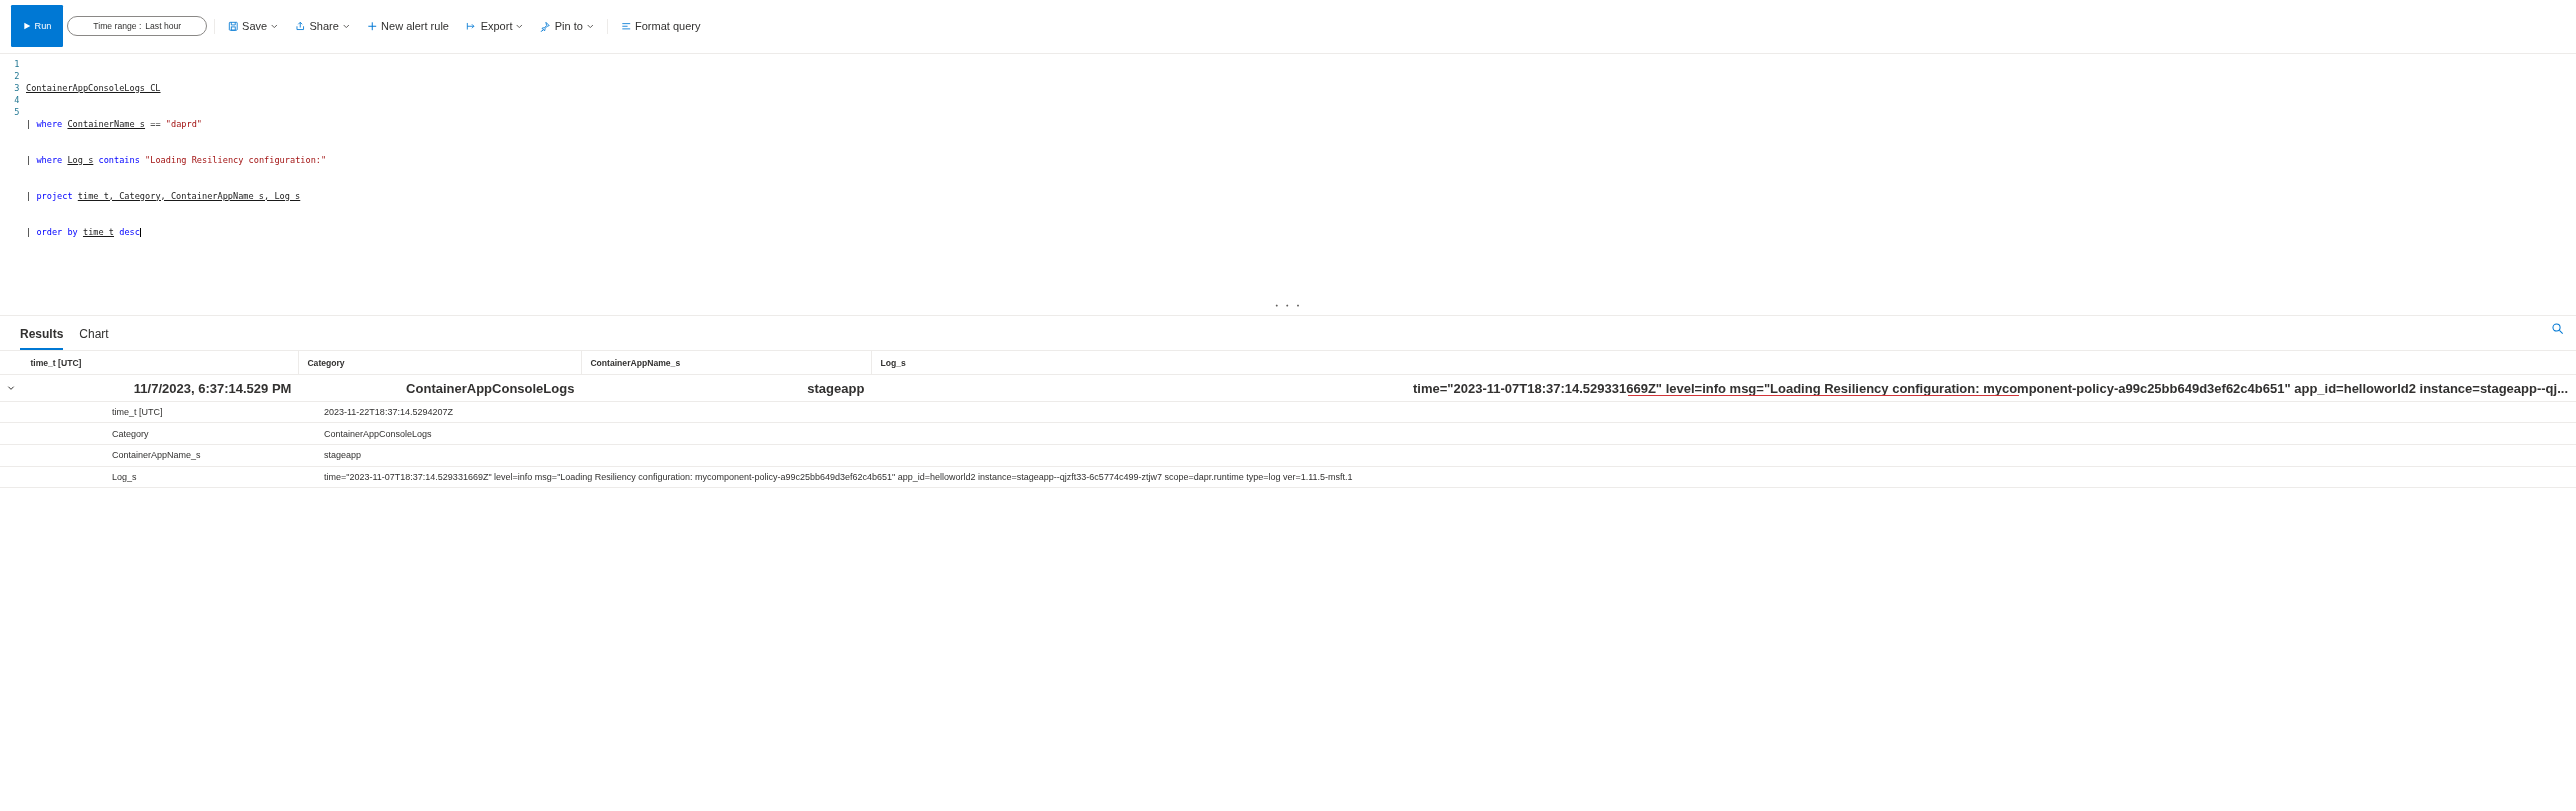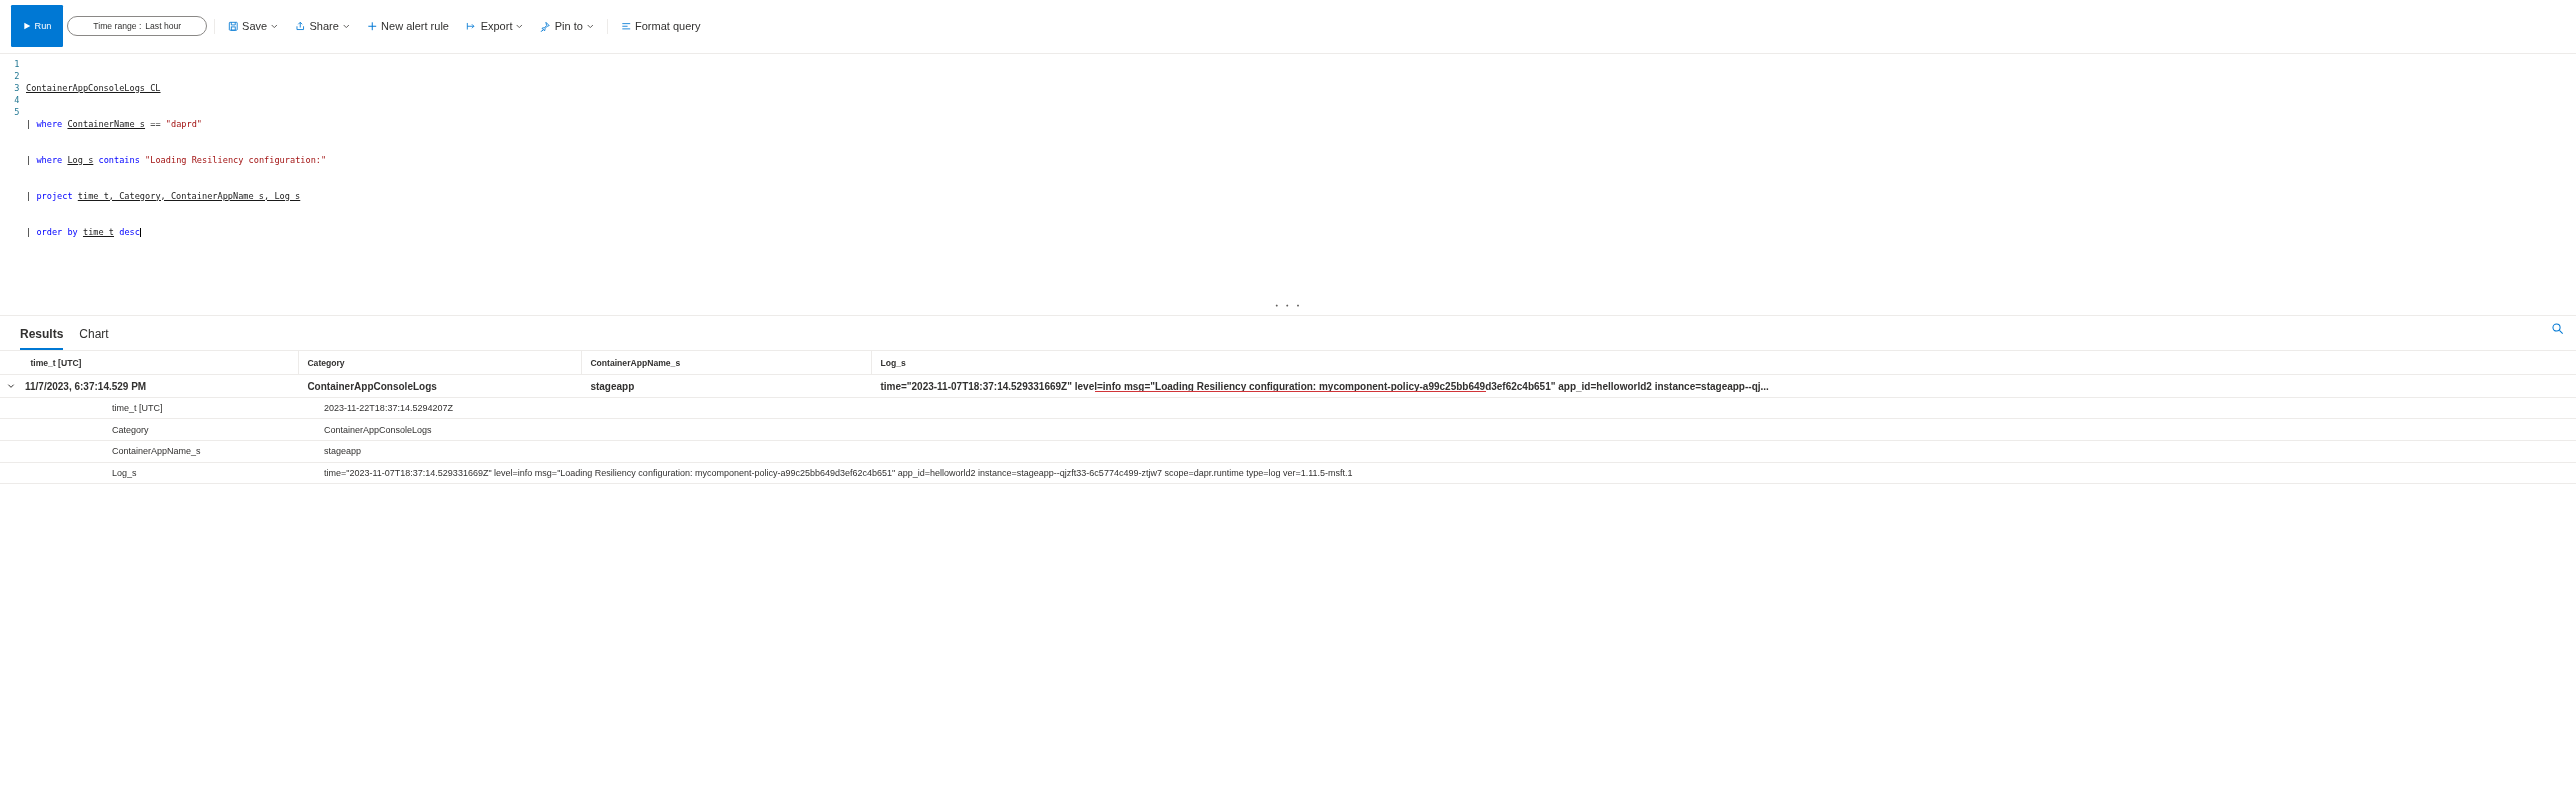--- a/index.html
+++ b/index.html
@@ -38,21 +38,21 @@
   
   .results { width: 100%; }
   .hdr-row { display: flex; border-bottom: 0.7px solid #edebe9; background: #fff; font-weight: 600; font-size: 8.6px; color: #323130; }
   .hdr-cell { padding: 6.6px 8px; border-right: 0.7px solid #edebe9; }
   .col-expand { width: 22.4px; flex: 0 0 22.4px; border-right: none; }
   .col-time { width: 277px; flex: 0 0 277px; }
   .col-cat { width: 283px; flex: 0 0 283px; }
   .col-app { width: 290px; flex: 0 0 290px; }
   .col-log { flex: 1; border-right: none; }
   
-  .data-row { display: flex; border-bottom: 0.7px solid #edebe9; font-size: 10px; }
+  .data-row { display: flex; border-bottom: 0.7px solid #edebe9; font-size: 13px; text-align: right; }
   .data-row.main { font-weight: 600; }
   .cell { padding: 5.3px 8px; overflow: hidden; text-overflow: ellipsis; white-space: nowrap; }
   .expand-cell { width: 22.4px; flex: 0 0 22.4px; display:flex; align-items:center; justify-content:center; }
   .expand-cell svg { width: 8px; height: 8px; }
   
   .detail-row { display: flex; border-bottom: 0.7px solid #edebe9; font-size: 9px; }
   .detail-key { width: 316px; flex: 0 0 316px; padding: 5.3px 8px 5.3px 112px; }
   .detail-val { flex: 1; padding: 5.3px 8px; white-space: nowrap; overflow: hidden; text-overflow: ellipsis; }
 
   .log-cell-text { position: relative; display: inline-block; }

